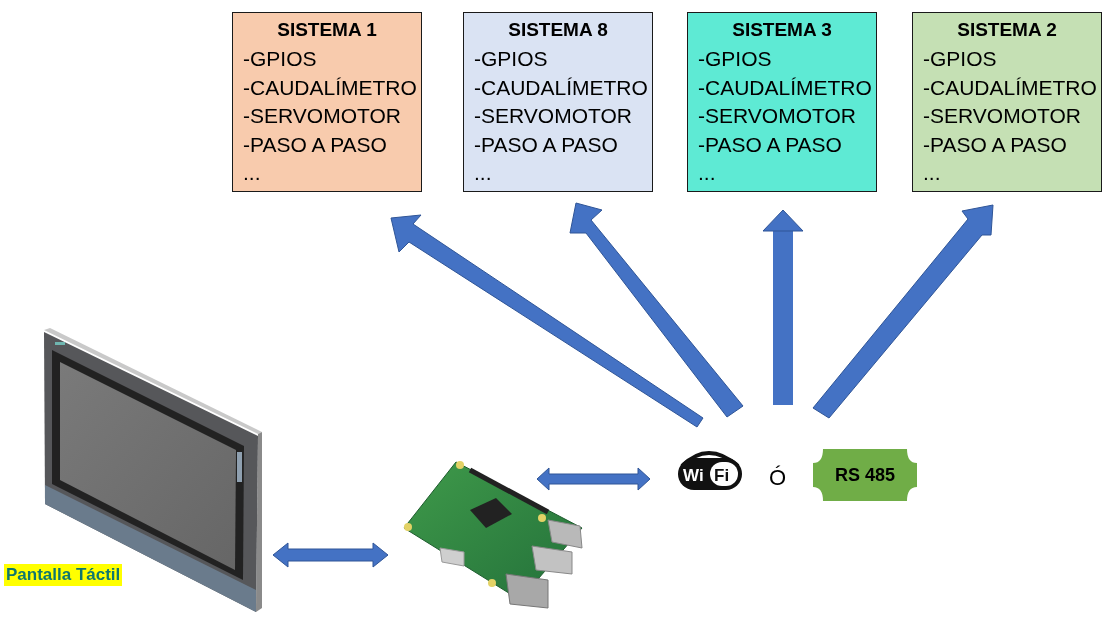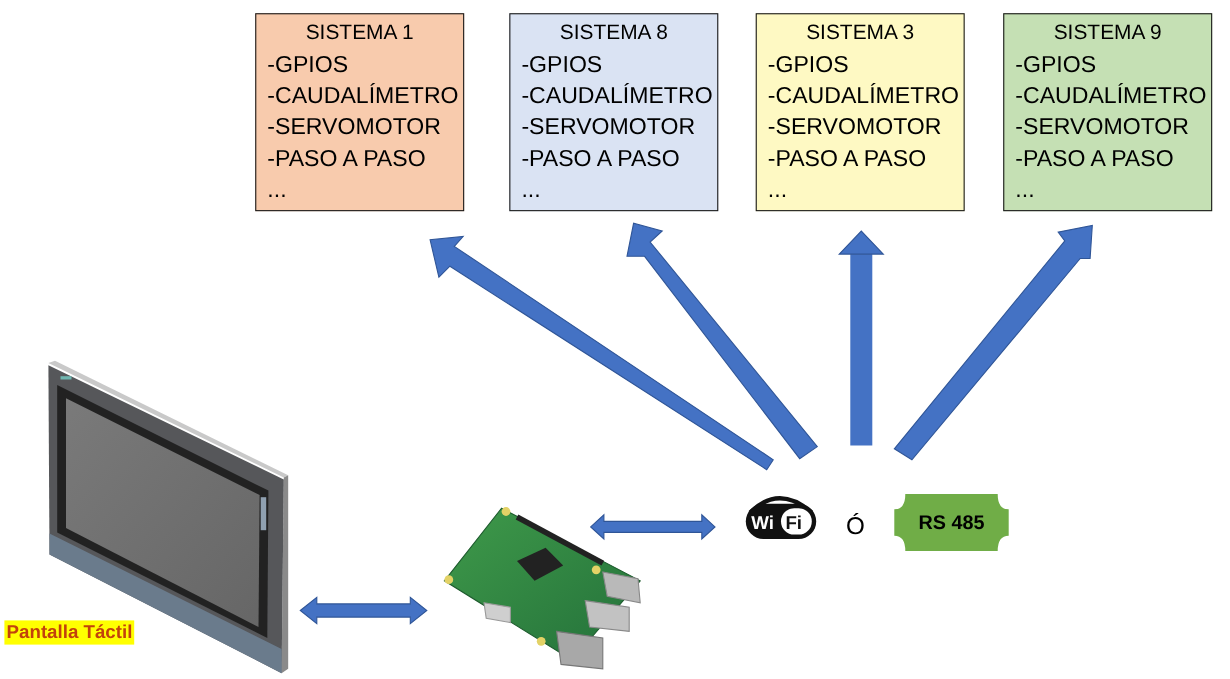--- a/index.html
+++ b/index.html
@@ -1,25 +1,25 @@
 <!DOCTYPE html>
 <html><head>
 <meta charset="utf-8">
 <style>
   html, body { margin: 0; padding: 0; background: #ffffff; }
   body { width: 1118px; height: 617px; position: relative; overflow: hidden;
          font-family: "Liberation Sans", "DejaVu Sans", sans-serif; }
   .sys-box { position: absolute; top: 12px; width: 190px; height: 180px;
              border: 1.5px solid #1a1a1a; box-sizing: border-box; padding: 4px 10px; }
-  .sys-title { font-weight: normal; font-size: 19px; text-align: center; margin-top: 2px; margin-bottom: 4px; color: #000; }
+  .sys-title { font-weight: bold; font-size: 19px; text-align: center; margin-top: 2px; margin-bottom: 4px; color: #000; }
   .sys-item { font-size: 21px; line-height: 28.5px; color: #000; white-space: nowrap; }
   #sys1 { left: 232px; } #sys2 { left: 463px; } #sys3 { left: 687px; } #sys4 { left: 912px; }
   svg.overlay { position: absolute; left: 0; top: 0; }
   .label-touch { position: absolute; left: 4px; top: 564px; background: #ffff00; font-weight: bold;
-                 font-size: 17px; padding: 1px 2px; color: #c2410c; }
+                 font-size: 17px; padding: 1px 2px; color: #0f766e; }
   .o-label { position: absolute; left: 769px; top: 465px; font-size: 22px; color: #000; }
   .rs-label { position: absolute; left: 813px; top: 449px; width: 104px; height: 52px;
               display: flex; align-items: center; justify-content: center;
               font-weight: bold; font-size: 18px; color: #000; border-radius: 23px; }
 </style>
 </head>
 <body>
 
 <div class="sys-box" id="sys1" style="background: rgb(248, 203, 173);">
   <div class="sys-title">SISTEMA 1</div>
@@ -30,30 +30,30 @@
   <div class="sys-item">...</div>
 </div>
 <div class="sys-box" id="sys2" style="background: rgb(218, 227, 243);">
   <div class="sys-title">SISTEMA 8</div>
   <div class="sys-item">-GPIOS</div>
   <div class="sys-item">-CAUDALÍMETRO</div>
   <div class="sys-item">-SERVOMOTOR</div>
   <div class="sys-item">-PASO A PASO</div>
   <div class="sys-item">...</div>
 </div>
-<div class="sys-box" id="sys3" style="background: #fef9c3;">
+<div class="sys-box" id="sys3" style="background: #5eead4;">
   <div class="sys-title">SISTEMA 3</div>
   <div class="sys-item">-GPIOS</div>
   <div class="sys-item">-CAUDALÍMETRO</div>
   <div class="sys-item">-SERVOMOTOR</div>
   <div class="sys-item">-PASO A PASO</div>
   <div class="sys-item">...</div>
 </div>
 <div class="sys-box" id="sys4" style="background: rgb(197, 224, 180);">
-  <div class="sys-title">SISTEMA 9</div>
+  <div class="sys-title">SISTEMA 2</div>
   <div class="sys-item">-GPIOS</div>
   <div class="sys-item">-CAUDALÍMETRO</div>
   <div class="sys-item">-SERVOMOTOR</div>
   <div class="sys-item">-PASO A PASO</div>
   <div class="sys-item">...</div>
 </div>
 
 <svg class="overlay" width="1118" height="617" viewBox="0 0 1118 617">
   <defs>
     <linearGradient id="screenG" x1="0" y1="0" x2="1" y2="1">

